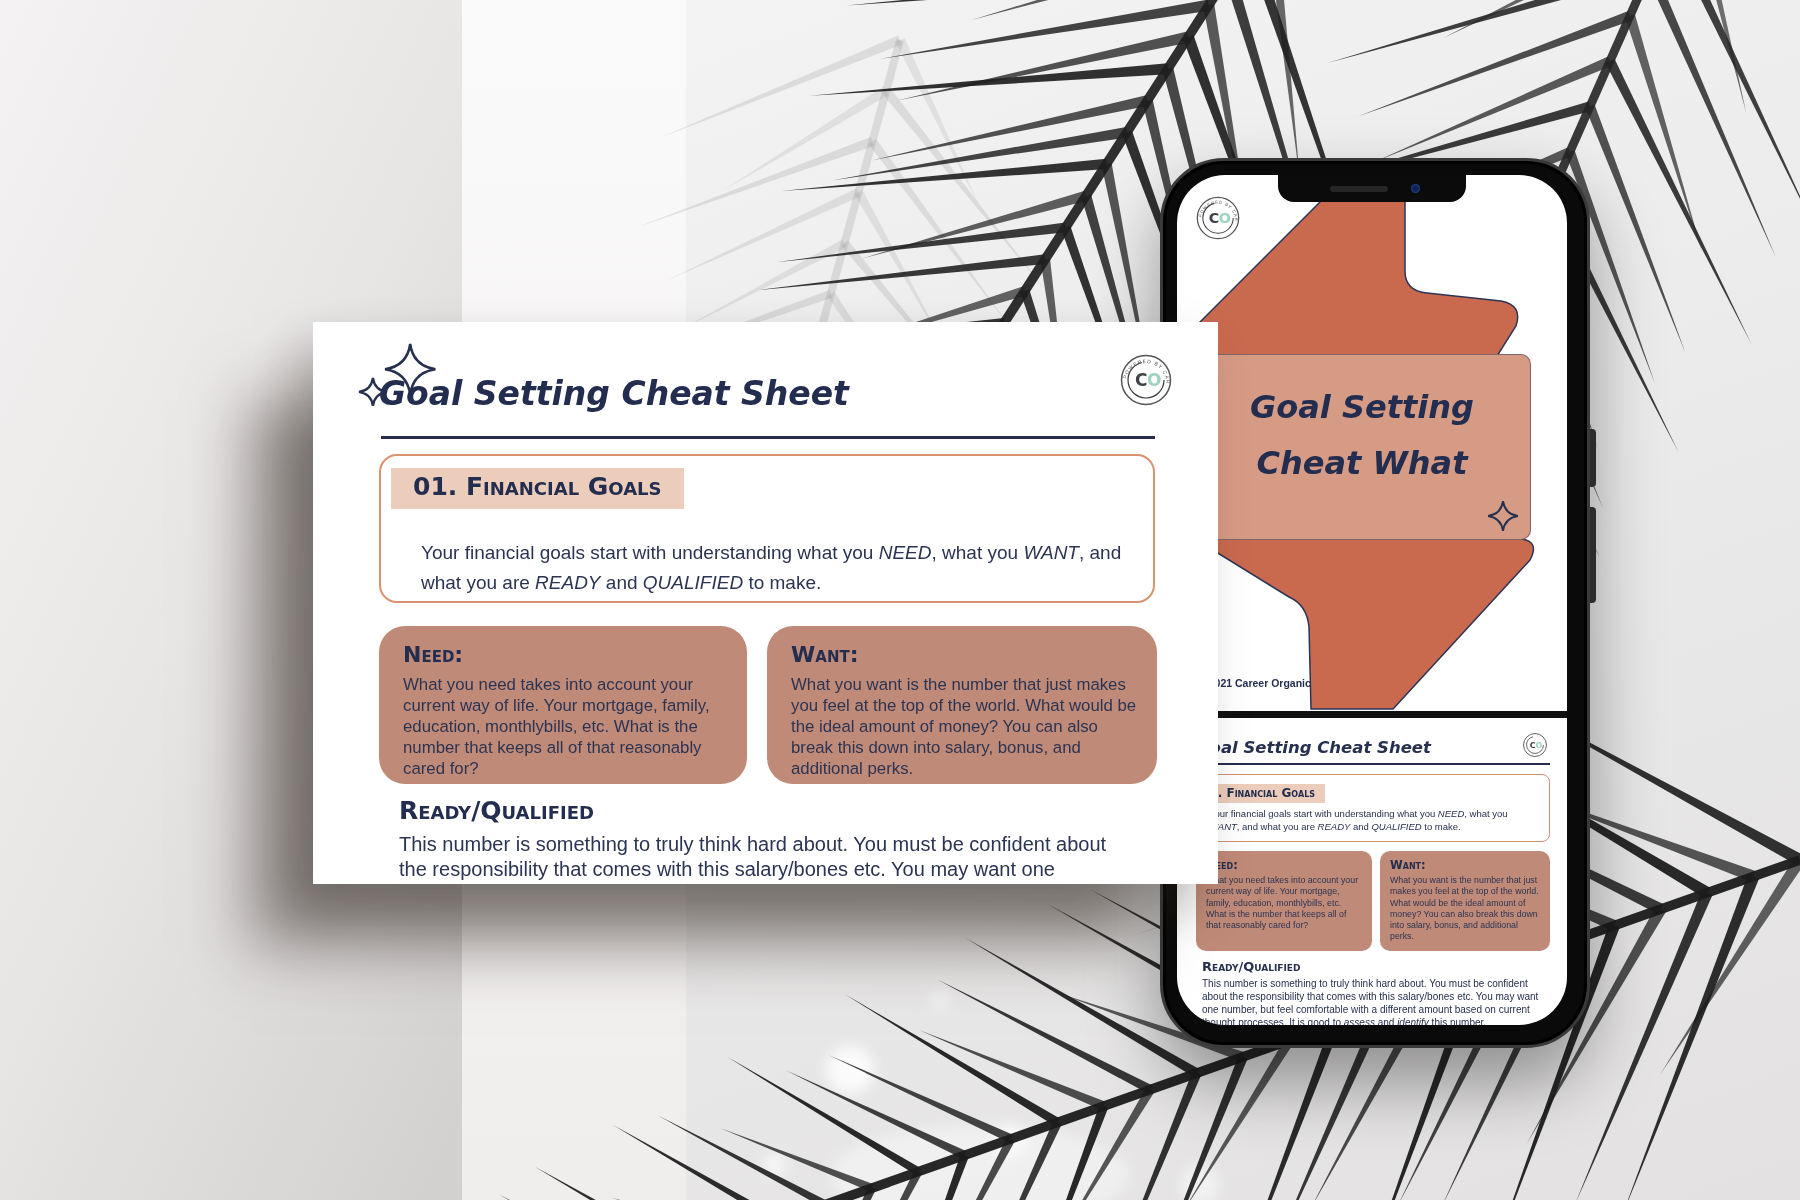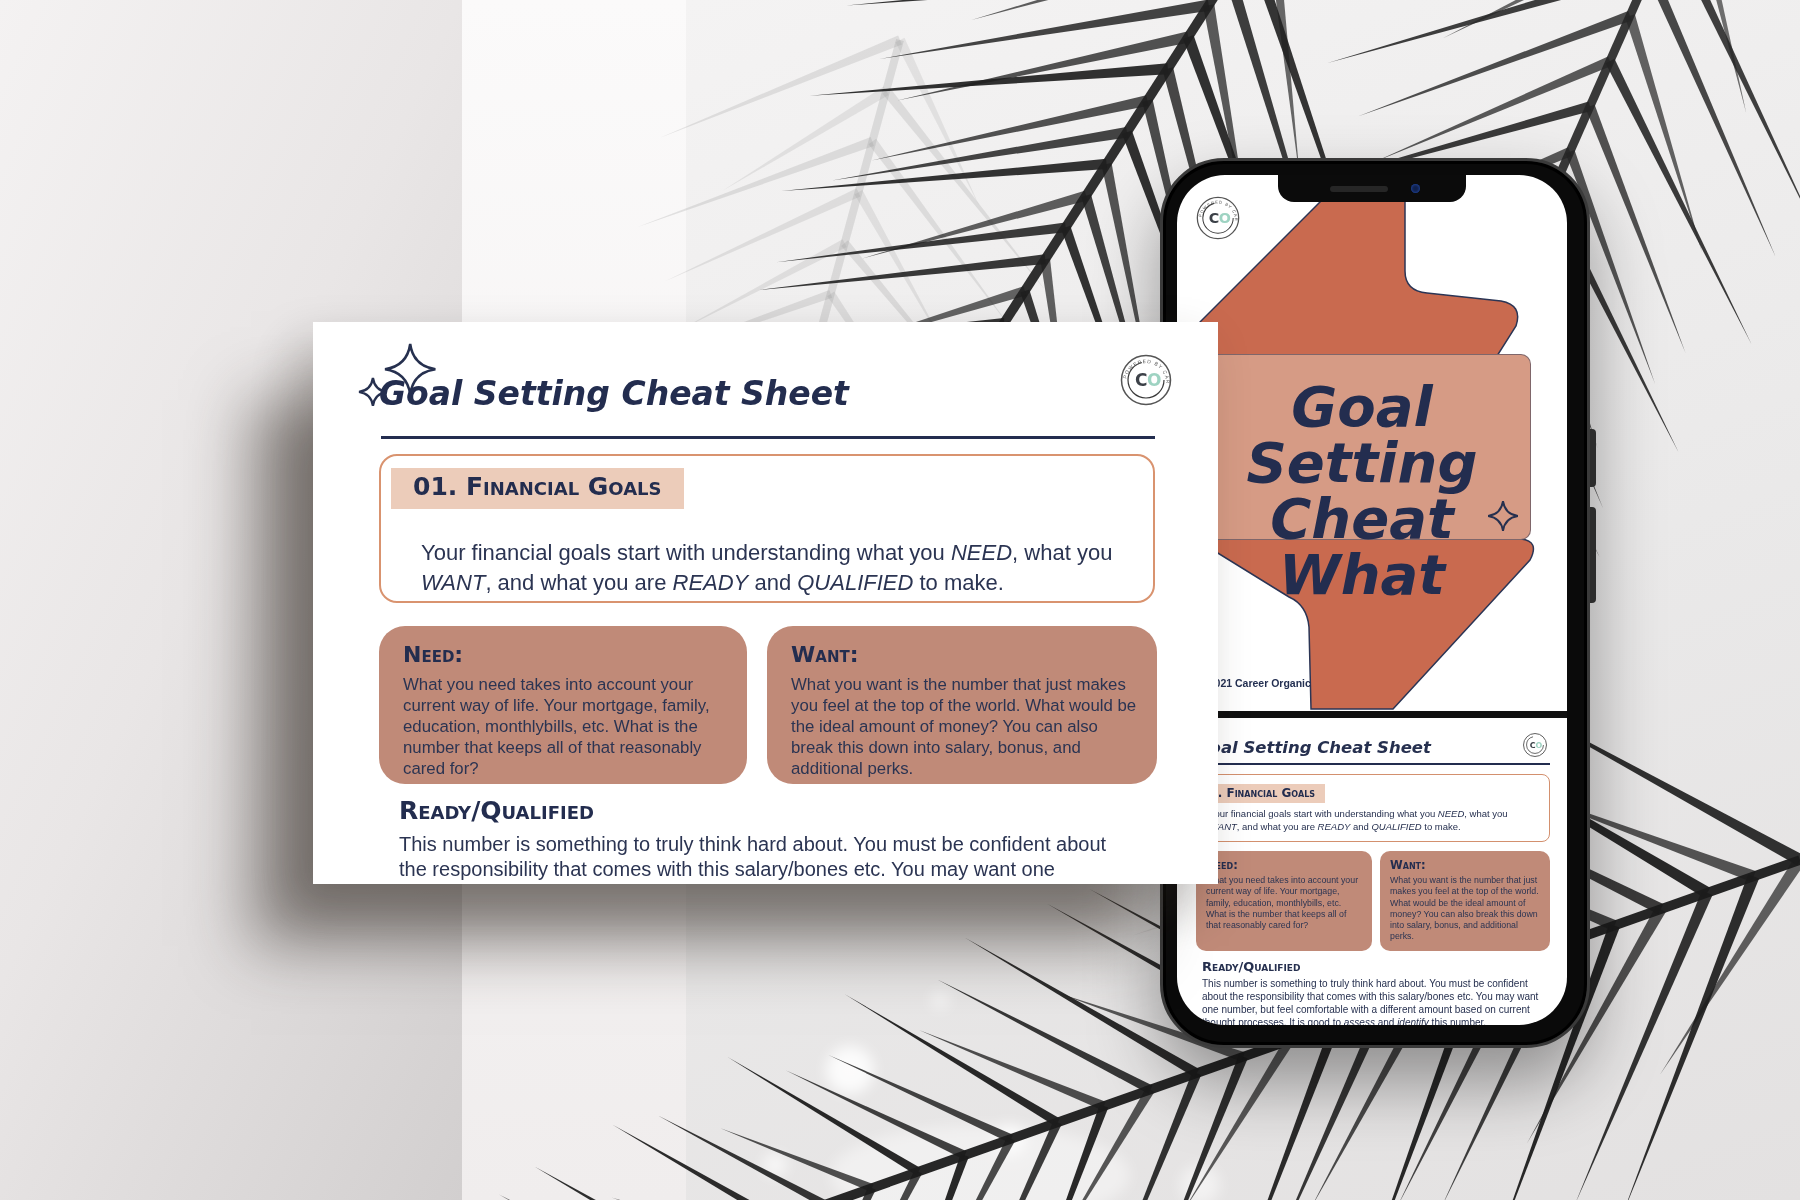--- a/index.html
+++ b/index.html
@@ -26,21 +26,21 @@
          background:#0b0b0b;border-radius:0 0 16px 16px;z-index:9;}
   .speaker{position:absolute;left:52px;top:11px;width:58px;height:6px;background:#262626;border-radius:3px;}
   .cam{position:absolute;right:46px;top:9px;width:9px;height:9px;border-radius:50%;
        background:#10204a;box-shadow:inset 0 0 3px #2a57c4;}
   
   .cover{position:absolute;left:0;top:0;width:390px;height:536px;}
   .arrow-svg{position:absolute;inset:0;}
   .banner{position:absolute;left:16px;top:179px;width:338px;height:186px;border-radius:10px;
           background:#d69b85;border:1px solid rgba(40,50,80,.5);box-sizing:border-box;}
   .cover-title{margin-top:24px;text-align:center;font-family:"DejaVu Sans",sans-serif;
-          font-style:italic;font-weight:800;font-size:56px;line-height:56px;color:#232d4f;}
+          font-style:italic;font-weight:800;font-size:32px;line-height:56px;color:#232d4f;}
   .banner-spark{position:absolute;right:12px;bottom:8px;}
   .cover-badge{position:absolute;left:14px;top:16px;}
   .copyright{position:absolute;left:24px;top:502px;font-size:10.5px;font-weight:bold;color:#243052;}
   .divider{position:absolute;left:0;top:536px;width:100%;height:7px;background:#101010;}
   
   .mini{position:absolute;left:0;top:543px;width:390px;height:307px;box-sizing:border-box;
         padding:12px 17px 0 19px;color:#26304f;}
   .mini-head{display:flex;justify-content:space-between;align-items:flex-start;}
   .mini-title{font-family:"DejaVu Sans",sans-serif;font-style:italic;font-weight:800;font-size:16.5px;padding-top:8px;}
   .mini-rule{height:2px;background:#232d4f;margin:3px 0 9px;}
@@ -65,21 +65,21 @@
   .sparkles{position:absolute;left:44px;top:20px;}
   .spark-outline{fill:none;stroke:#26304f;stroke-width:2.4px;}
   .sheet-title{position:absolute;left:66px;top:52px;font-family:"DejaVu Sans",sans-serif;
         font-style:italic;font-weight:800;font-size:33px;color:#232d4f;}
   .rule{position:absolute;left:68px;top:114px;width:774px;height:3px;background:#232d4f;}
   .sec1{position:absolute;left:66px;top:132px;width:776px;height:149px;border:2px solid #d9936f;
         border-radius:18px;box-sizing:border-box;}
   .chip1{position:absolute;left:10px;top:12px;background:#ecccba;padding:4px 22px 8px;
          font-family:"DejaVu Sans",sans-serif;font-weight:800;font-variant:small-caps;
          font-size:25px;color:#232d4f;white-space:nowrap;}
-  .intro{position:absolute;left:40px;top:82px;width:712px;font-size:22px;line-height:30px;color:#2b3452;}
+  .intro{position:absolute;left:40px;top:82px;width:712px;font-size:19px;line-height:30px;color:#2b3452;}
   .seg-i{font-style:italic;}
   .clay{position:absolute;background:#c08a78;border-radius:26px;padding:16px 24px;box-sizing:border-box;color:#2b3452;}
   .clay.need{left:66px;top:304px;width:368px;height:158px;}
   .clay.want{left:454px;top:304px;width:390px;height:158px;padding-right:16px;}
   .clay h3{margin:0 0 7px;font-family:"DejaVu Sans",sans-serif;font-weight:800;
            font-variant:small-caps;font-size:22px;color:#232d4f;}
   .clay p{margin:0;font-size:16.8px;line-height:21px;}
   .ready-h{position:absolute;left:86px;top:474px;font-family:"DejaVu Sans",sans-serif;font-weight:800;
            font-variant:small-caps;font-size:25px;color:#232d4f;}
   .ready-b{position:absolute;left:86px;top:510px;width:716px;font-size:20px;line-height:25px;color:#2b3452;}

